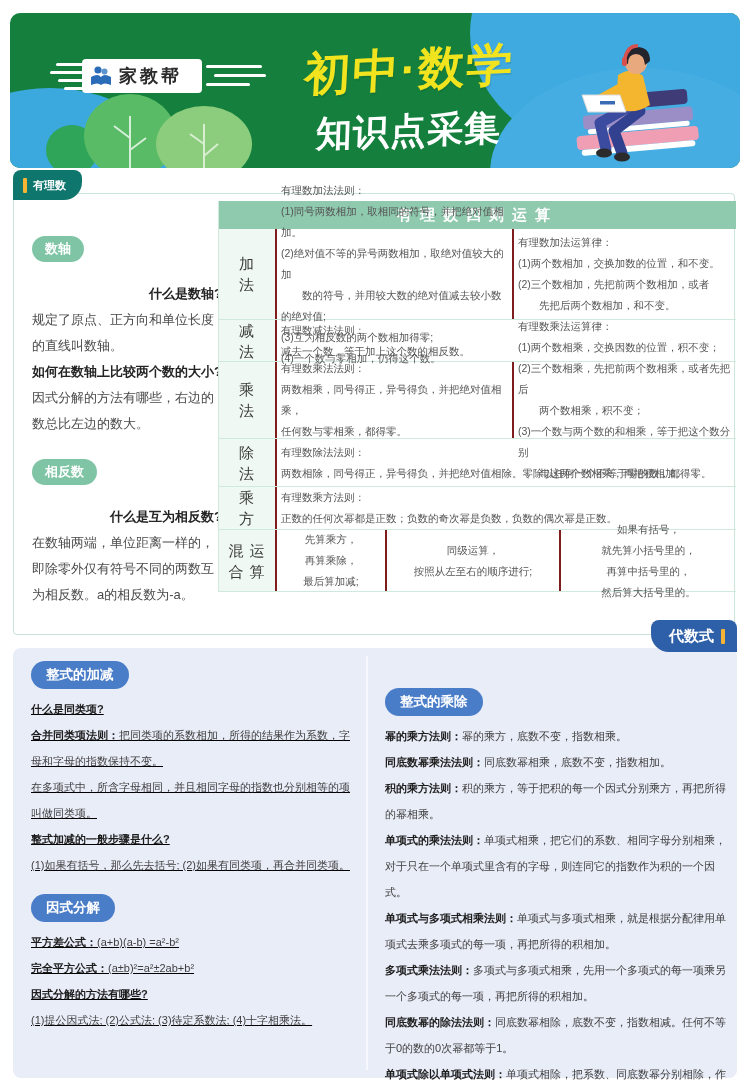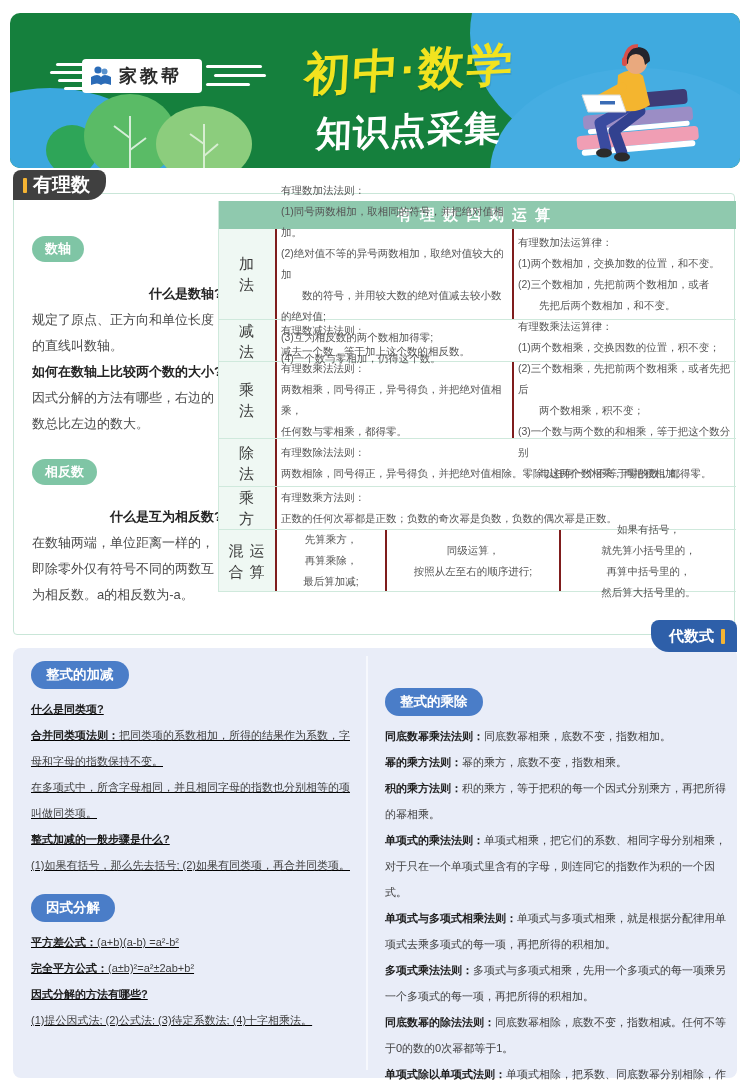--- a/index.html
+++ b/index.html
@@ -19,22 +19,22 @@
             display:flex;align-items:center;padding-left:6px;box-sizing:border-box;}
   .logo-text{font-size:18px;font-weight:bold;color:#2b2b2b;letter-spacing:3px;margin-left:5px;}
   .title-main{position:absolute;left:252px;top:26px;width:295px;text-align:center;font-size:46px;font-weight:900;
               color:#F2E31F;transform:skewX(-6deg) rotate(-3deg);letter-spacing:2px;
               text-shadow:1px 2px 0 rgba(0,0,0,0.08);}
   .title-sub{position:absolute;left:256px;top:94px;width:285px;text-align:center;font-size:36px;font-weight:900;
              color:#ffffff;transform:skewX(-4deg) rotate(-2deg);letter-spacing:1px;}
   .person{position:absolute;right:32px;top:22px;width:160px;height:135px;}
 
   
-  .tag-rational{position:absolute;left:13px;top:170px;height:30px;padding:0 16px 0 10px;background:#404040;
-                border-radius:8px 8px 18px 0;color:#fff;font-weight:bold;font-size:19px;
+  .tag-rational{position:absolute;left:13px;top:170px;height:30px;padding:0 16px 0 10px;background:#0f766e;
+                border-radius:8px 8px 18px 0;color:#fff;font-weight:bold;font-size:11px;
                 display:flex;align-items:center;gap:6px;z-index:5;}
   .tag-algebra{position:absolute;right:13px;top:620px;height:32px;padding:0 12px 0 18px;background:#2E5FA9;
                border-radius:8px 8px 0 18px;color:#fff;font-weight:bold;font-size:15px;
                display:flex;align-items:center;gap:7px;z-index:5;}
   .abar{width:4px;height:15px;background:#F5B433;border-radius:1px;}
 
   
   .card-top{position:absolute;left:13px;top:193px;width:722px;height:442px;background:#fff;
             border:1px solid #C9E6D8;border-radius:4px;box-sizing:border-box;z-index:2;}
   .panel{position:absolute;left:18px;top:42px;width:190px;}
@@ -273,24 +273,24 @@
 
           <p class="q"><span class="lead"></span></p>
 
         </div>
     </div>
 
     <div class="bcol-right">
       <span class="pill-blue">整式的乘除</span>
       <div>
 
+          <p><span class="lead">幂的乘方法则：</span><span>幂的乘方，底数不变，指数相乘。</span></p>
+
           <p><span class="lead">同底数幂乘法法则：</span><span>同底数幂相乘，底数不变，指数相加。</span></p>
 
-          <p><span class="lead">幂的乘方法则：</span><span>幂的乘方，底数不变，指数相乘。</span></p>
-
           <p><span class="lead">积的乘方法则：</span><span>积的乘方，等于把积的每一个因式分别乘方，再把所得的幂相乘。</span></p>
 
           <p><span class="lead">单项式的乘法法则：</span><span>单项式相乘，把它们的系数、相同字母分别相乘，对于只在一个单项式里含有的字母，则连同它的指数作为积的一个因式。</span></p>
 
           <p><span class="lead">单项式与多项式相乘法则：</span><span>单项式与多项式相乘，就是根据分配律用单项式去乘多项式的每一项，再把所得的积相加。</span></p>
 
           <p><span class="lead">多项式乘法法则：</span><span>多项式与多项式相乘，先用一个多项式的每一项乘另一个多项式的每一项，再把所得的积相加。</span></p>
 
           <p><span class="lead">同底数幂的除法法则：</span><span>同底数幂相除，底数不变，指数相减。任何不等于0的数的0次幂都等于1。</span></p>
 

